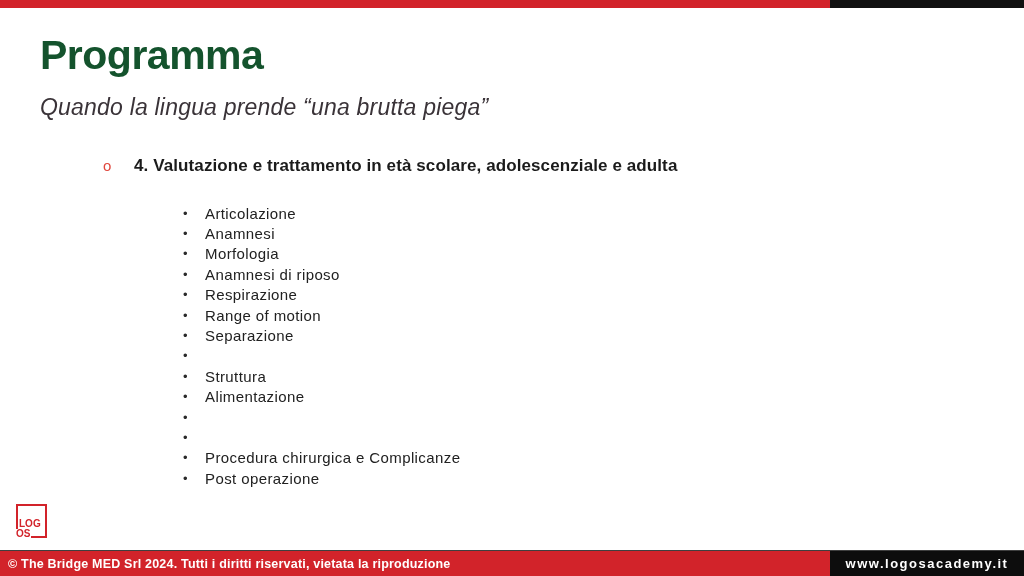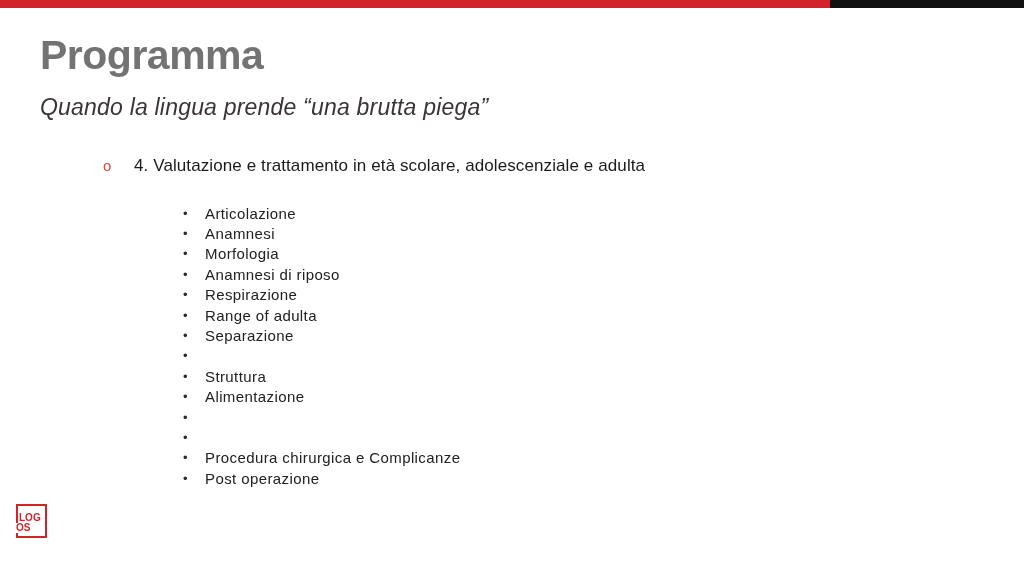--- a/index.html
+++ b/index.html
@@ -18,39 +18,39 @@
 
   
   .top-bar { position: absolute; top: 0; left: 0; width: 1024px; height: 8px; }
   .top-bar .red-seg   { position: absolute; left: 0; top: 0; width: 830px; height: 8px; background: #d2232a; }
   .top-bar .black-seg { position: absolute; left: 830px; top: 0; width: 194px; height: 8px; background: #111111; }
 
   
   .title {
     position: absolute; left: 40px; top: 32px;
     font-size: 41px; font-weight: 800; letter-spacing: -0.5px;
-    color: #737373;
+    color: #14532d;
   }
   .subtitle {
     position: absolute; left: 40px; top: 94px;
     font-size: 23px; font-style: italic; font-weight: 500;
     color: #3a3338; letter-spacing: 0.2px;
   }
 
   
   .section-row {
     position: absolute; left: 103px; top: 156px;
     display: flex; align-items: baseline;
   }
   .section-marker {
     color: #e0463c; font-size: 15px; font-weight: 400;
     width: 31px; flex: 0 0 31px;
   }
   .section-heading {
-    font-size: 17px; font-weight: 400; color: #1b1b1b; letter-spacing: 0.1px;
+    font-size: 17px; font-weight: 700; color: #1b1b1b; letter-spacing: 0.1px;
   }
 
   
   .topic-list {
     position: absolute; left: 183px; top: 203px;
     list-style: none; width: 560px;
   }
   .topic-list li {
     height: 20.4px; display: flex; align-items: center;
     font-size: 15px; color: #212121; letter-spacing: 0.4px; font-weight: 400;
@@ -58,21 +58,21 @@
   .topic-list .bullet {
     width: 22px; flex: 0 0 22px; color: #2a2a2a;
     font-size: 13px; text-align: left;
   }
 
   
   .logo-box {
     position: absolute; left: 16px; top: 504px;
     width: 31px; height: 34px;
     border: 2px solid #d2232a;
-    display: flex; flex-direction: column; justify-content: center;
+    display: flex; flex-direction: column; justify-content: flex-end;
   }
   .logo-box .logo-text {
     color: #d2232a; font-weight: 800; font-size: 10px; line-height: 10px;
     letter-spacing: 0; margin-left: 1px; background: #ffffff;
     width: fit-content; padding-right: 1px;
   }
   .logo-box .logo-line2 { margin-left: -2px; margin-bottom: -3px; }
 
   
   .footer {
@@ -126,21 +126,21 @@
     <li>
         <span class="bullet">•</span>
         <span>Anamnesi di riposo</span>
       </li>
     <li>
         <span class="bullet">•</span>
         <span>Respirazione</span>
       </li>
     <li>
         <span class="bullet">•</span>
-        <span>Range of adulta</span>
+        <span>Range of motion</span>
       </li>
     <li>
         <span class="bullet">•</span>
         <span>Separazione</span>
       </li>
     <li>
         <span class="bullet">•</span>
       </li>
     <li>
         <span class="bullet">•</span>
@@ -164,14 +164,18 @@
         <span class="bullet">•</span>
         <span>Post operazione</span>
       </li>
   </ul>
 
   <div class="logo-box">
     <div class="logo-text">LOG</div>
     <div class="logo-text logo-line2">OS</div>
   </div>
 
+  <div class="footer">
+    <div class="copyright-seg">© The Bridge MED Srl 2024. Tutti i diritti riservati, vietata la riproduzione</div>
+    <div class="site-seg">www.logosacademy.it</div>
+  </div>
 
 </div>
 
 </body></html>

